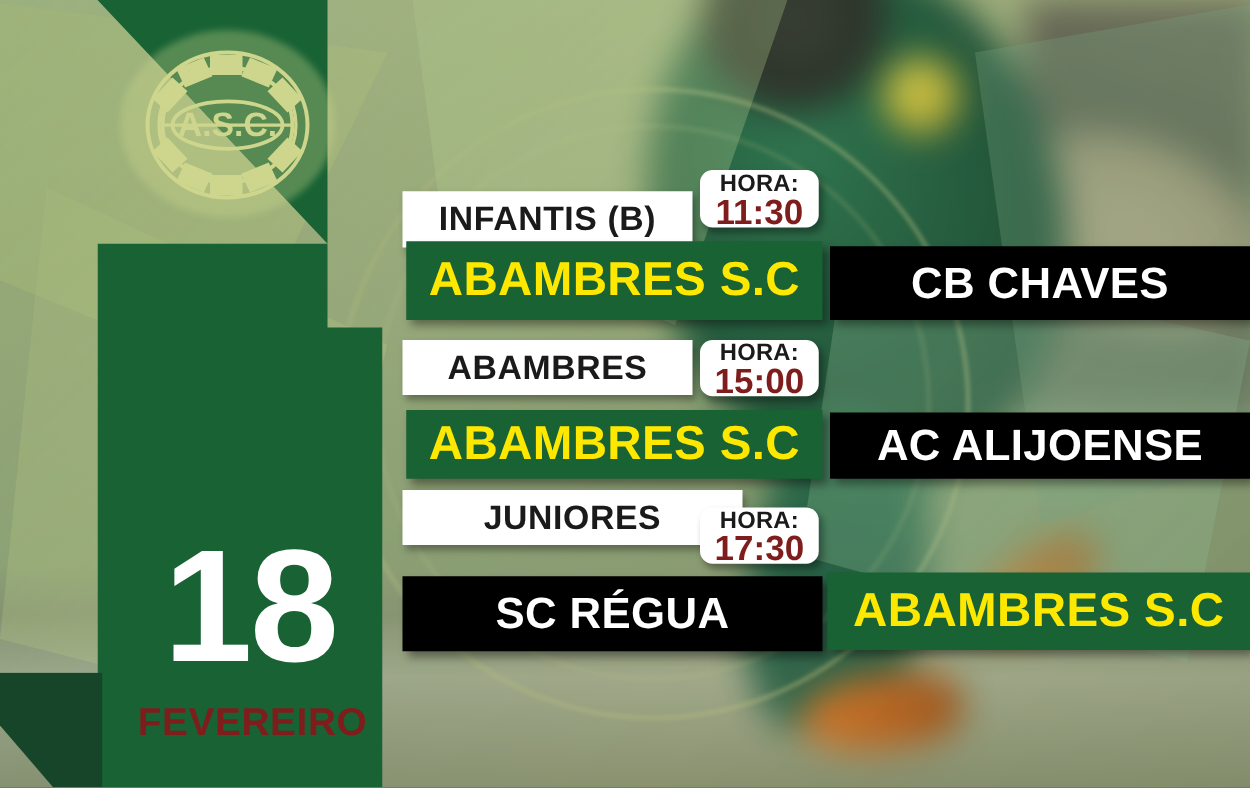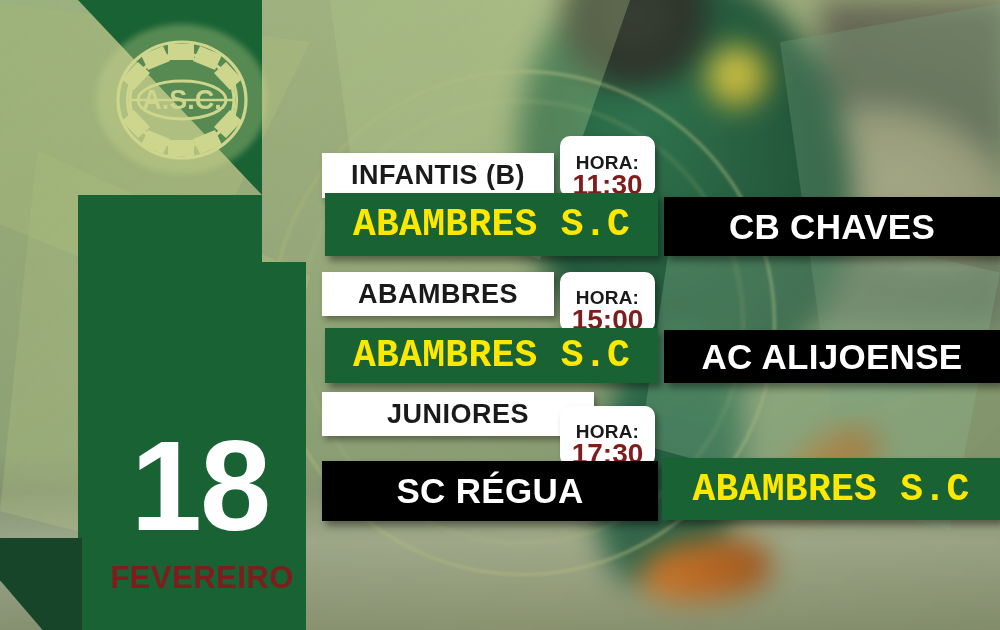--- a/index.html
+++ b/index.html
@@ -232,21 +232,21 @@
   }
 
   .hora-box {
     position: absolute;
     background: #ffffff;
     box-shadow: 3px 4px 6px rgba(0,0,0,0.35);
     display: flex;
     flex-direction: column;
     align-items: center;
     justify-content: center;
-    padding-top: 16px;
+    padding-top: 1px;
     border-radius: 10px;
   }
   .hora-label {
     color: #1a1a1a;
     font-size: 19px;
     font-weight: bold;
     line-height: 19px;
     letter-spacing: 0.2px;
   }
   .hora-value {
@@ -260,21 +260,21 @@
   .team-box {
     position: absolute;
     display: flex;
     align-items: center;
     justify-content: center;
     box-shadow: 4px 5px 7px rgba(0,0,0,0.40);
   }
   .team-home {
     background: #186234;
   }
-  .team-home .team-name { color: #ffe800; font-family: Liberation Mono, monospace; }
+  .team-home .team-name { color: #ffe800; }
   .team-away {
     background: #000000;
   }
   .team-away .team-name { color: #ffffff; }
   .team-name {
     font-size: 38px;
     font-weight: bold;
     letter-spacing: 0.3px;
     white-space: nowrap;
   }

